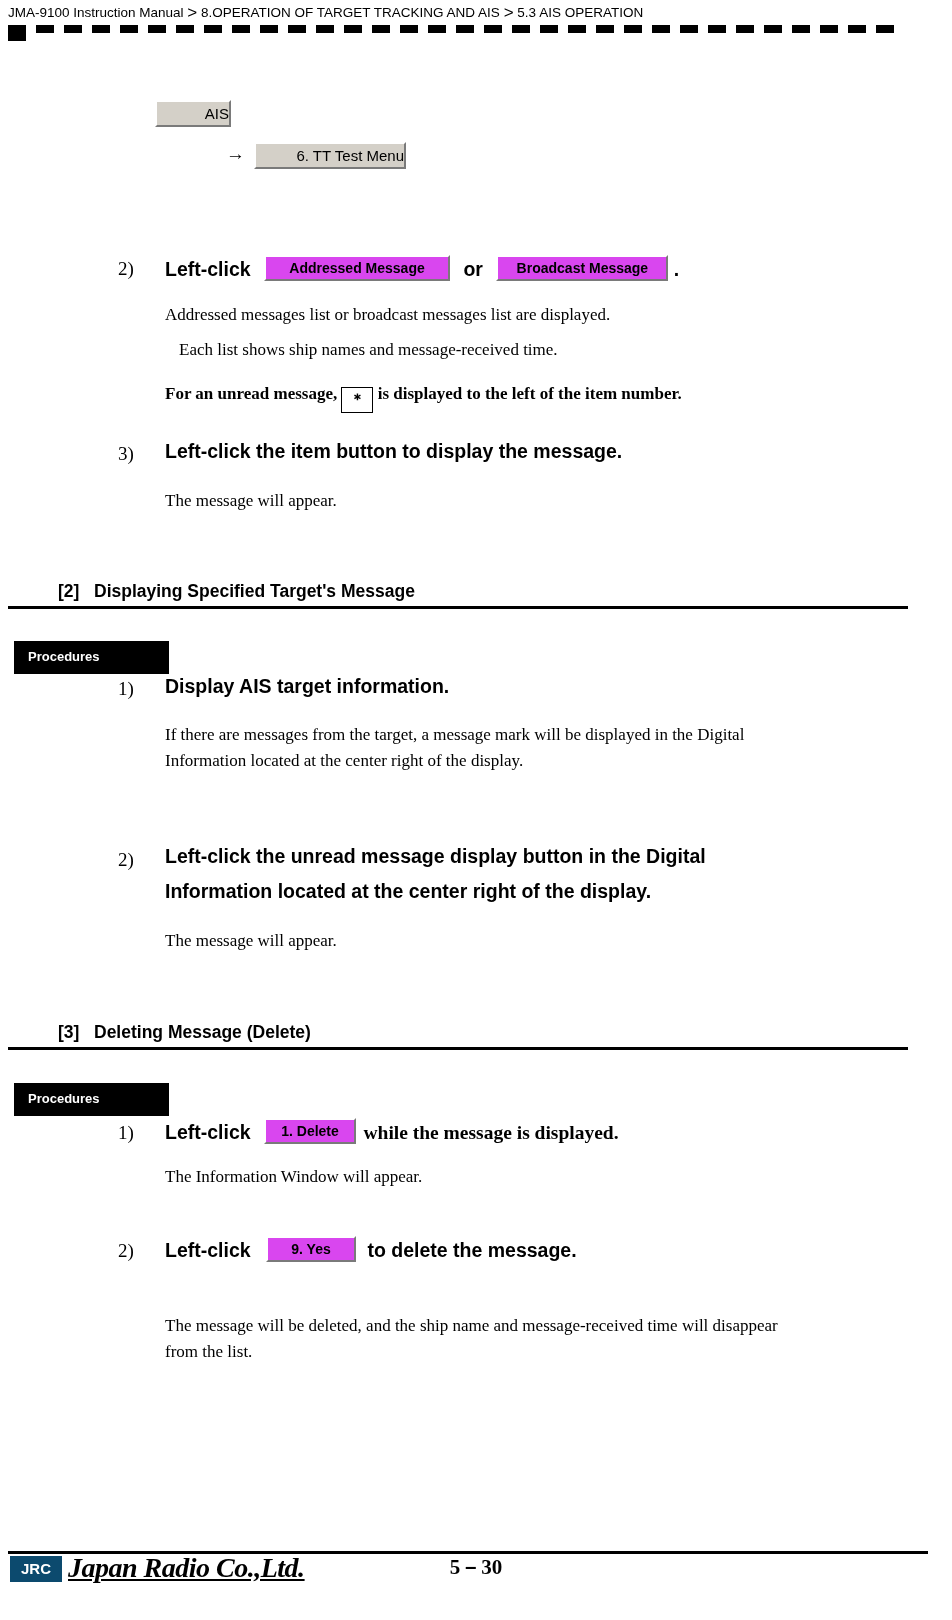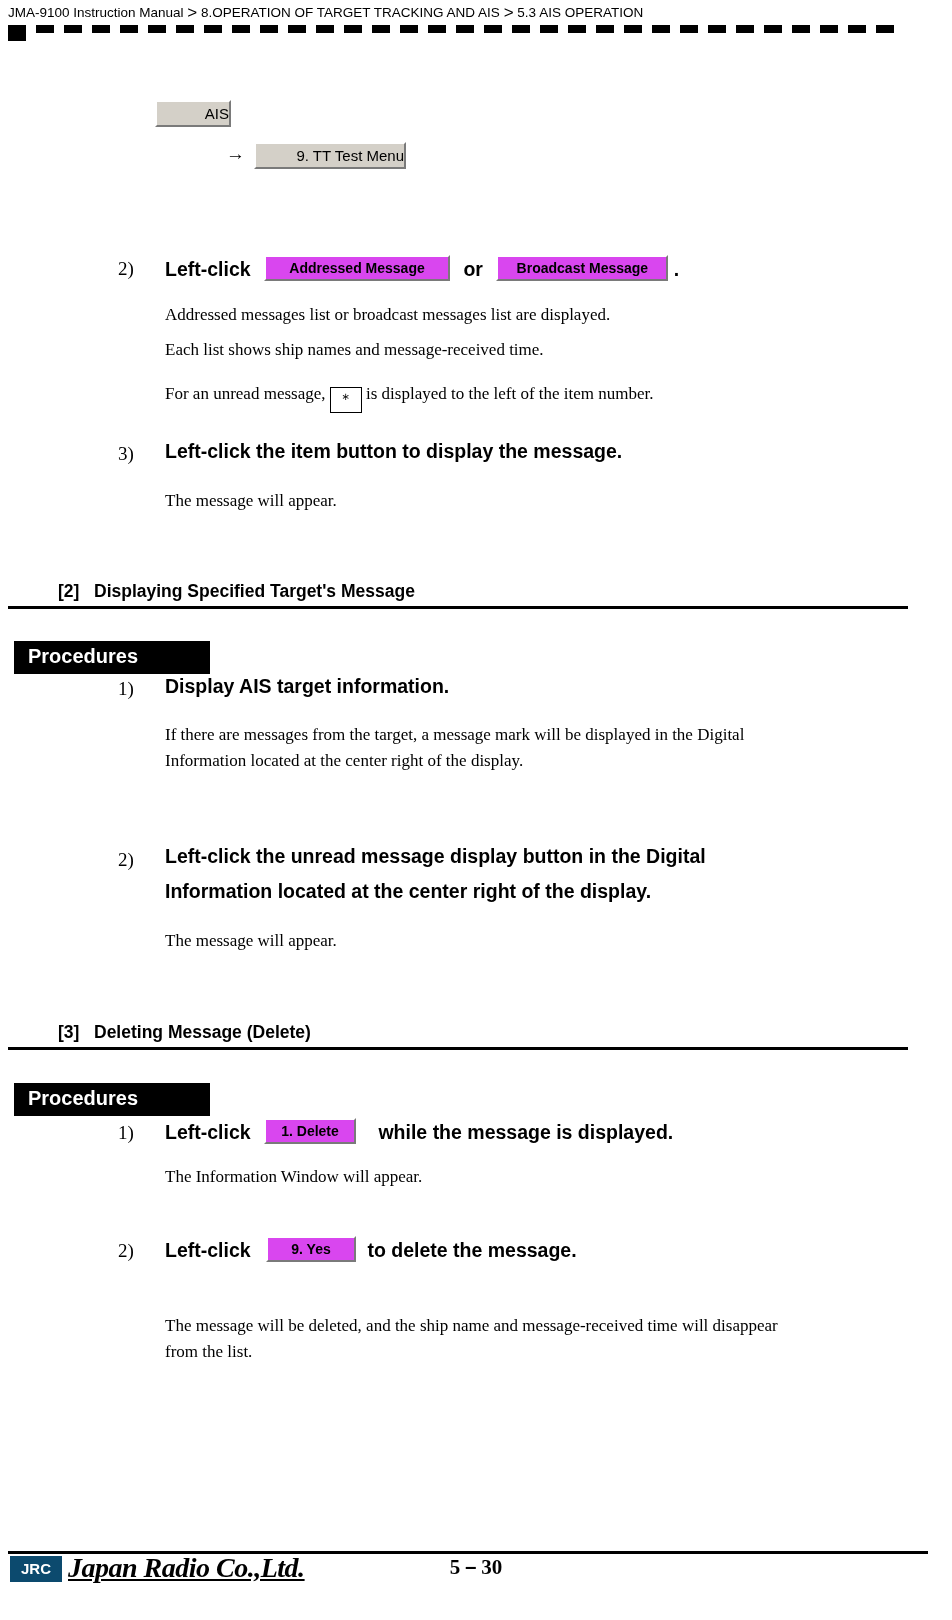--- a/index.html
+++ b/index.html
@@ -161,26 +161,26 @@
     left: 8px;
     width: 900px;
     height: 3px;
     background: #000;
   }
 
   
   .proc {
     position: absolute;
     left: 14px;
-    width: 196px;
+    width: 155px;
     height: 33px;
     background: #000000;
     color: #ffffff;
     font-family: "Liberation Sans", sans-serif;
-    font-size: 20px;
+    font-size: 13px;
     font-weight: bold;
     line-height: 31px;
     padding-left: 14px;
     box-sizing: border-box;
   }
 
   
   .footer-rule {
     position: absolute;
     left: 8px;
@@ -268,33 +268,33 @@
     <span></span>
     <span></span>
     <span></span>
   <span></span>
     <span></span>
     <span></span>
 </div>
 
 <div class="btn btn-ais">AIS</div>
 <div class="arrow-row">→</div>
-<div class="btn btn-ttmenu">9. TT Test Menu</div>
+<div class="btn btn-ttmenu">6. TT Test Menu</div>
 
 <div class="step-num" style="left:118px; top:258px;">2)</div>
 <div class="step-head" style="left:165px; top:255px;">
   <span>Left-click</span>
   <span class="inline-btn" style="width:186px; margin-left:8px;">Addressed Message</span>
   <span style="margin-left:8px;">or</span>
   <span class="inline-btn" style="width:172px; margin-left:8px;">Broadcast Message</span>
   <span>.</span>
 </div>
 <div class="step-body" style="left:165px; top:303px;">Addressed messages list or broadcast messages list are displayed.</div>
-<div class="step-body" style="left:165px; top:338px;">Each list shows ship names and message-received time.</div>
-<div class="step-body" style="left:165px; top:382px;">
+<div class="step-body" style="left:179px; top:338px;">Each list shows ship names and message-received time.</div>
+<div class="step-body" style="left:165px; top:382px;font-weight:bold;">
   <span>For an unread message,</span>
   <span class="star-box">＊</span>
   <span>is displayed to the left of the item number.</span>
 </div>
 
 <div class="step-num" style="left:118px; top:443px;">3)</div>
 <div class="step-head" style="left:165px; top:440px;">Left-click the item button to display the message.</div>
 <div class="step-body" style="left:165px; top:489px;">The message will appear.</div>
 
 <div class="sec-head" style="left:58px; top:581px;">
@@ -318,21 +318,21 @@
   <span class="tag">[3]</span><span>Deleting Message (Delete)</span>
 </div>
 <div class="sec-rule" style="top:1047px;"></div>
 
 <div class="proc" style="top:1083px;">Procedures</div>
 
 <div class="step-num" style="left:118px; top:1122px;">1)</div>
 <div class="step-head" style="left:165px; top:1118px;">
   <span>Left-click</span>
   <span class="inline-btn" style="width:92px; margin-left:8px;">1. Delete</span>
-  <span style="margin-left:17px;">while the message is displayed.</span>
+  <span style="margin-left:2px;font-family:Liberation Serif, serif;">while the message is displayed.</span>
 </div>
 <div class="step-body" style="left:165px; top:1165px;">The Information Window will appear.</div>
 
 <div class="step-num" style="left:118px; top:1240px;">2)</div>
 <div class="step-head" style="left:165px; top:1236px;">
   <span>Left-click</span>
   <span class="inline-btn" style="width:90px; margin-left:10px;">9. Yes</span>
   <span style="margin-left:6px;">to delete the message.</span>
 </div>
 <div class="step-body" style="left:165px; top:1314px;">The message will be deleted, and the ship name and message-received time will disappear</div>

